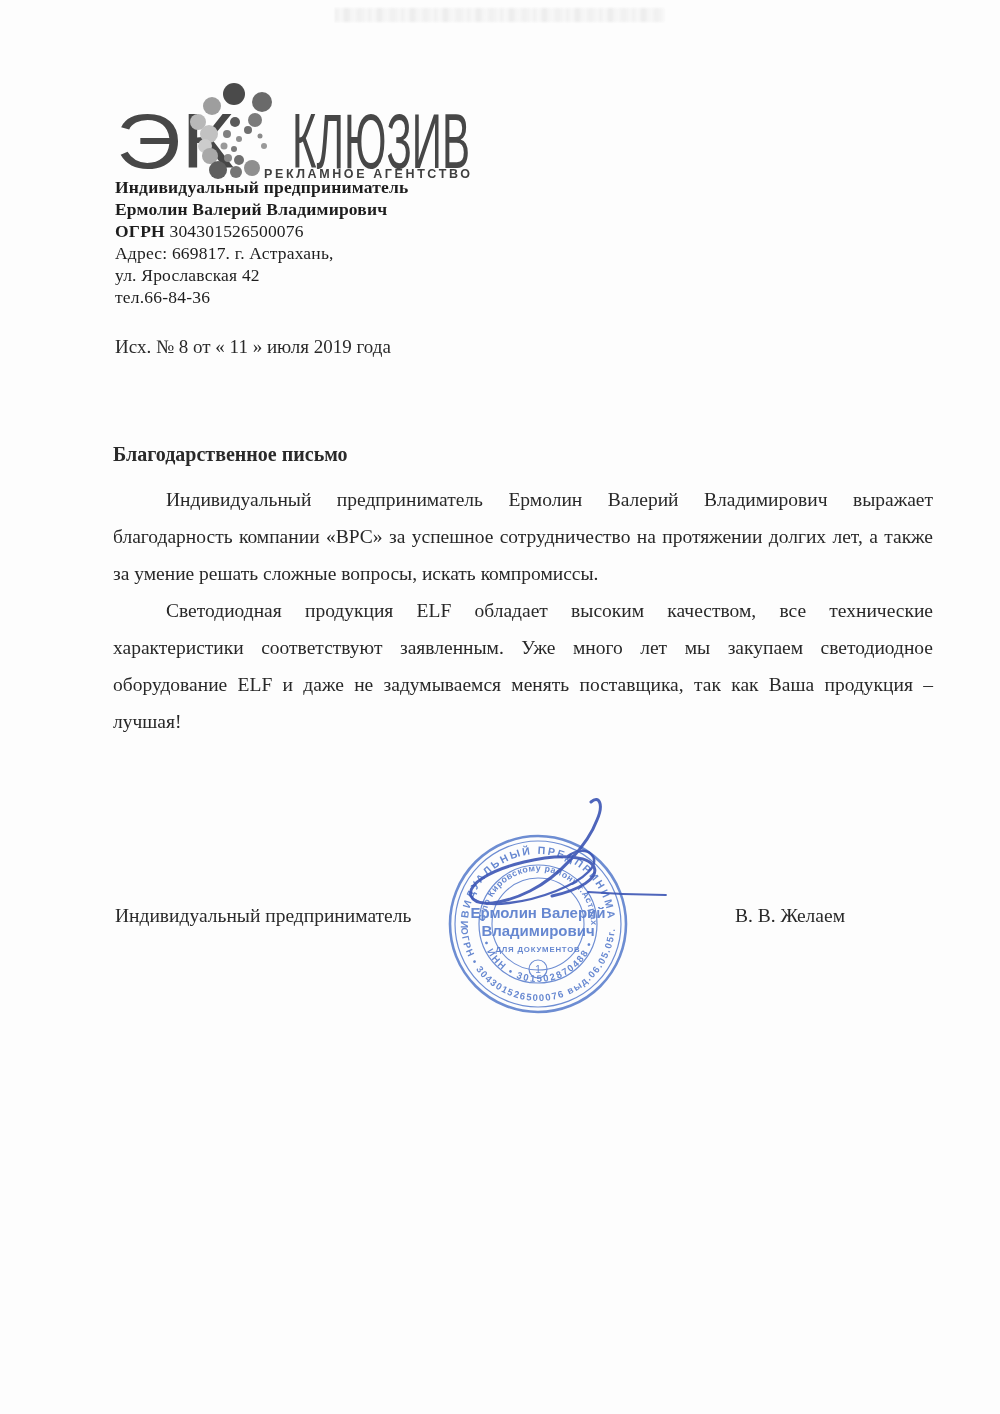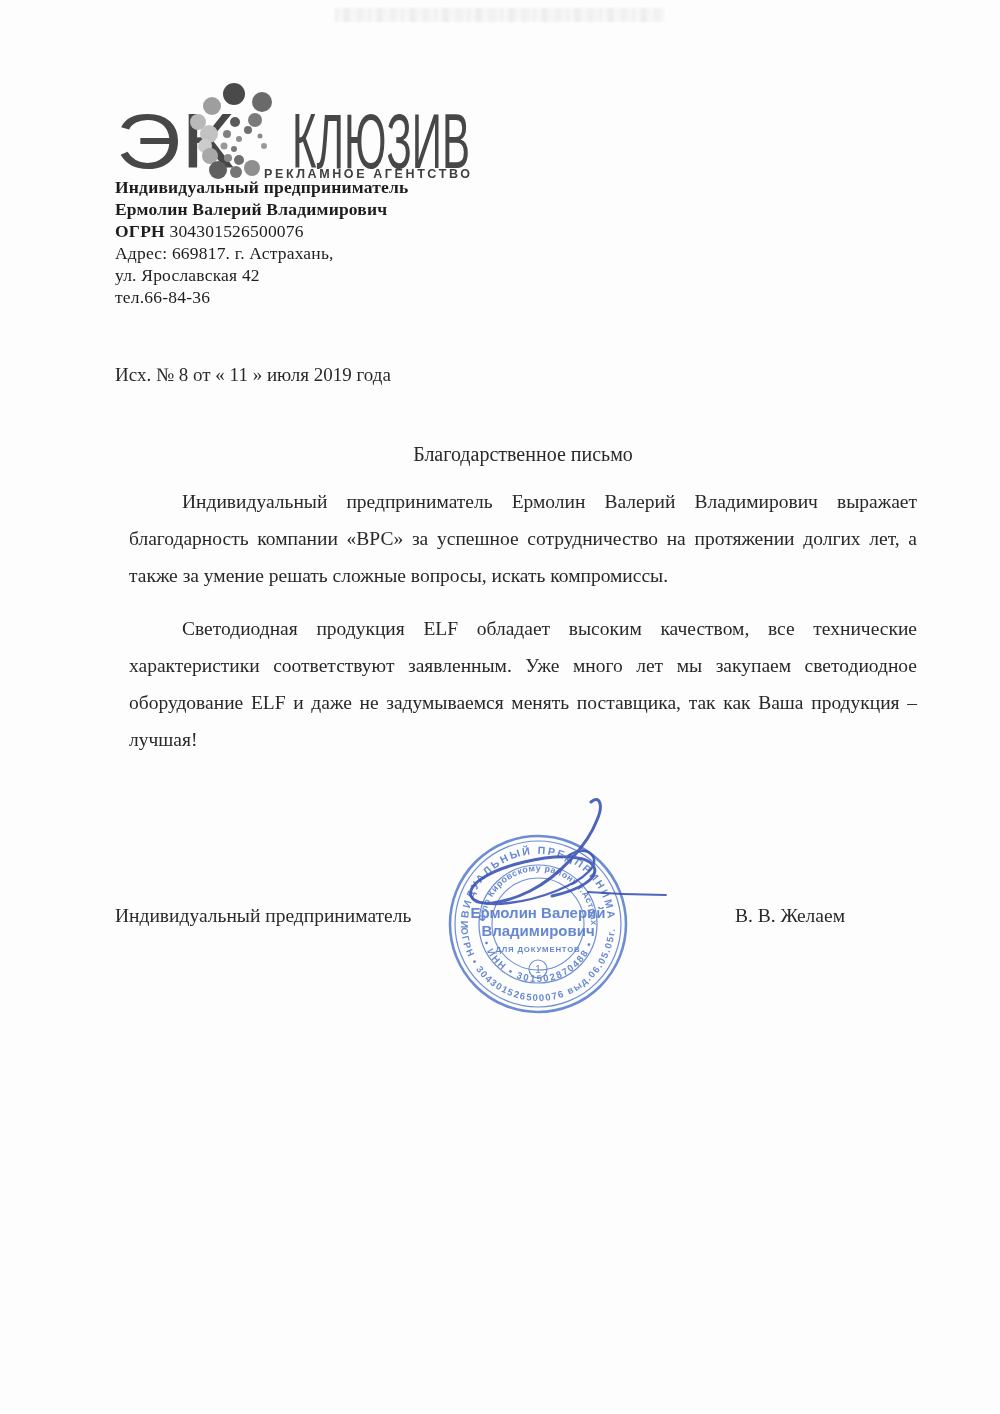--- a/index.html
+++ b/index.html
@@ -35,40 +35,40 @@
     left: 115px; top: 176px;
     font-size: 17.5px;
     line-height: 22px;
     color: #1d1d1d;
     letter-spacing: 0.2px;
   }
   .contact .b { font-weight: bold; }
 
   .ref-line {
     position: absolute;
-    left: 115px; top: 364px;
+    left: 115px; top: 336px;
     font-size: 19px;
     color: #2a2a2a;
   }
 
   .letter-body {
     position: absolute;
     left: 113px; top: 441px;
     width: 820px;
   }
   .letter-title {
-    text-align: center;
+    text-align: left;
     font-size: 20px;
-    font-weight: normal;
+    font-weight: bold;
     color: #2a2a2a;
     margin: 0 0 14px 0;
     line-height: 26px;
   }
   .letter-body p {
-    margin: 16px;
+    margin: 0;
     font-size: 19.5px;
     line-height: 37px;
     text-align: justify;
     text-align-last: left;
     text-indent: 53px;
     color: #282828;
   }
 
   .sign-row {
     position: absolute;

